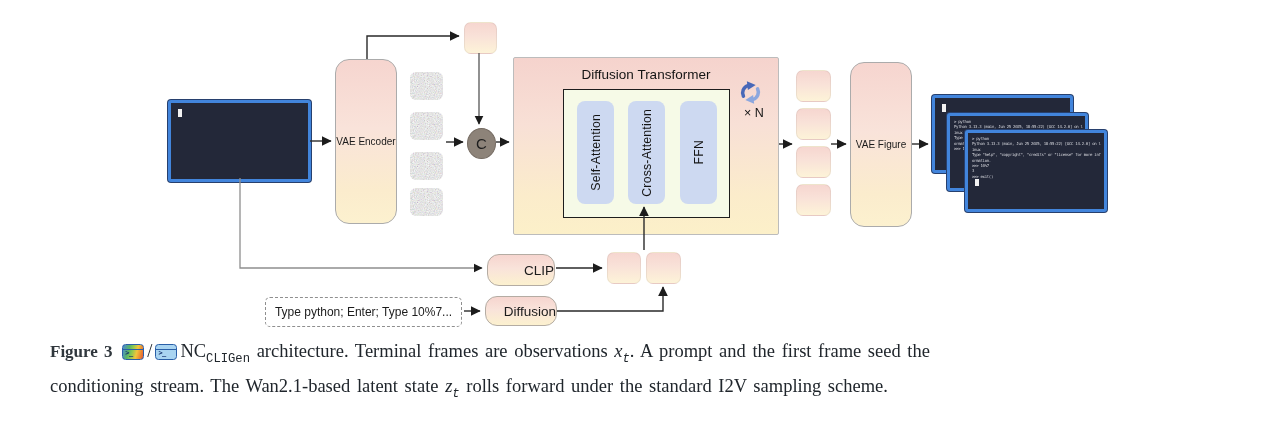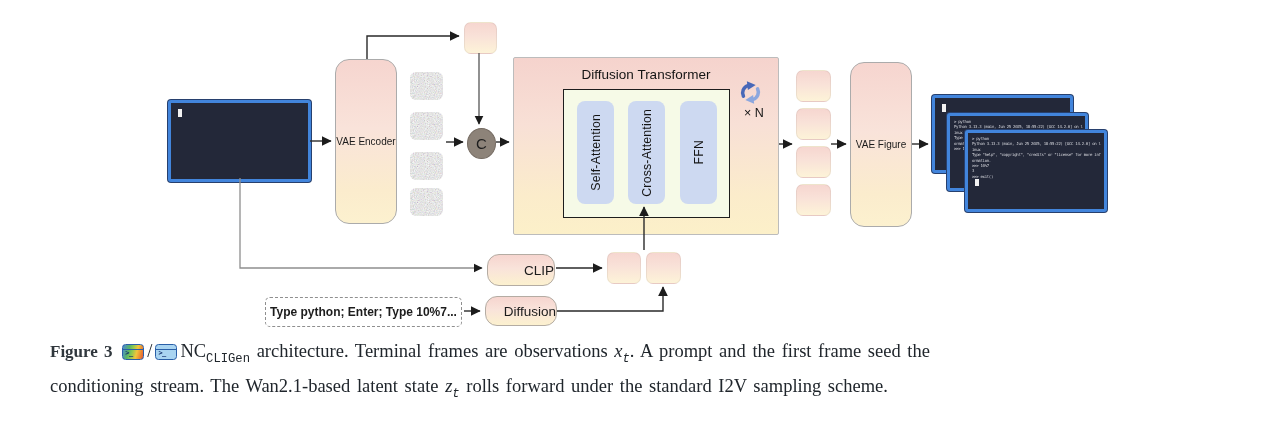--- a/index.html
+++ b/index.html
@@ -42,21 +42,21 @@
   .terminal{position:absolute;background:#232839;border:3px solid #4285dc;border-radius:3px;
       box-shadow:0 0 0 1px #27406e;}
   .tty{position:absolute;left:0;top:0;right:0;bottom:0;padding:3px 4px;overflow:hidden;
       font-family:"DejaVu Sans Mono", monospace;font-size:4px;line-height:5.4px;
       letter-spacing:-0.3px;color:#d6d7dd;white-space:pre;}
   .cursor{position:absolute;background:#f2f2f2;width:4px;height:7.5px;left:7px;top:6px;}
   
   .prompt{position:absolute;left:265px;top:297px;width:197px;height:30px;z-index:2;
       background:#ffffff;border:1.5px dashed #8f8f8f;border-radius:5px;box-sizing:border-box;
       display:flex;align-items:center;justify-content:center;
-      font-size:12px;color:#1c1c1c;white-space:nowrap;font-weight:bold;}
+      font-size:12px;color:#1c1c1c;white-space:nowrap;}
   
   .caption{position:absolute;left:50px;top:338px;width:1186px;
       font-family:"Liberation Serif", serif;font-size:18.5px;line-height:27.5px;color:#20262c;
       word-spacing:2px;}
   .figlabel{font-family:Liberation Serif, serif;font-weight:700;font-size:17px;color:#30373d;}
   .cap-icon{display:inline-block;width:22px;height:16px;border:1.6px solid #2a5fa8;border-radius:3.5px;
       position:relative;vertical-align:-3px;margin:0 3px;box-sizing:border-box;overflow:hidden;}
   .cap-icon .bar{position:absolute;left:0;top:0;width:100%;height:3.5px;border-bottom:1.2px solid #2a5fa8;}
   .cap-icon .glyph{position:absolute;left:2px;top:3px;font-family:"DejaVu Sans Mono", monospace;
       font-weight:700;font-size:7px;line-height:10px;color:#15316e;letter-spacing:-0.5px;}

